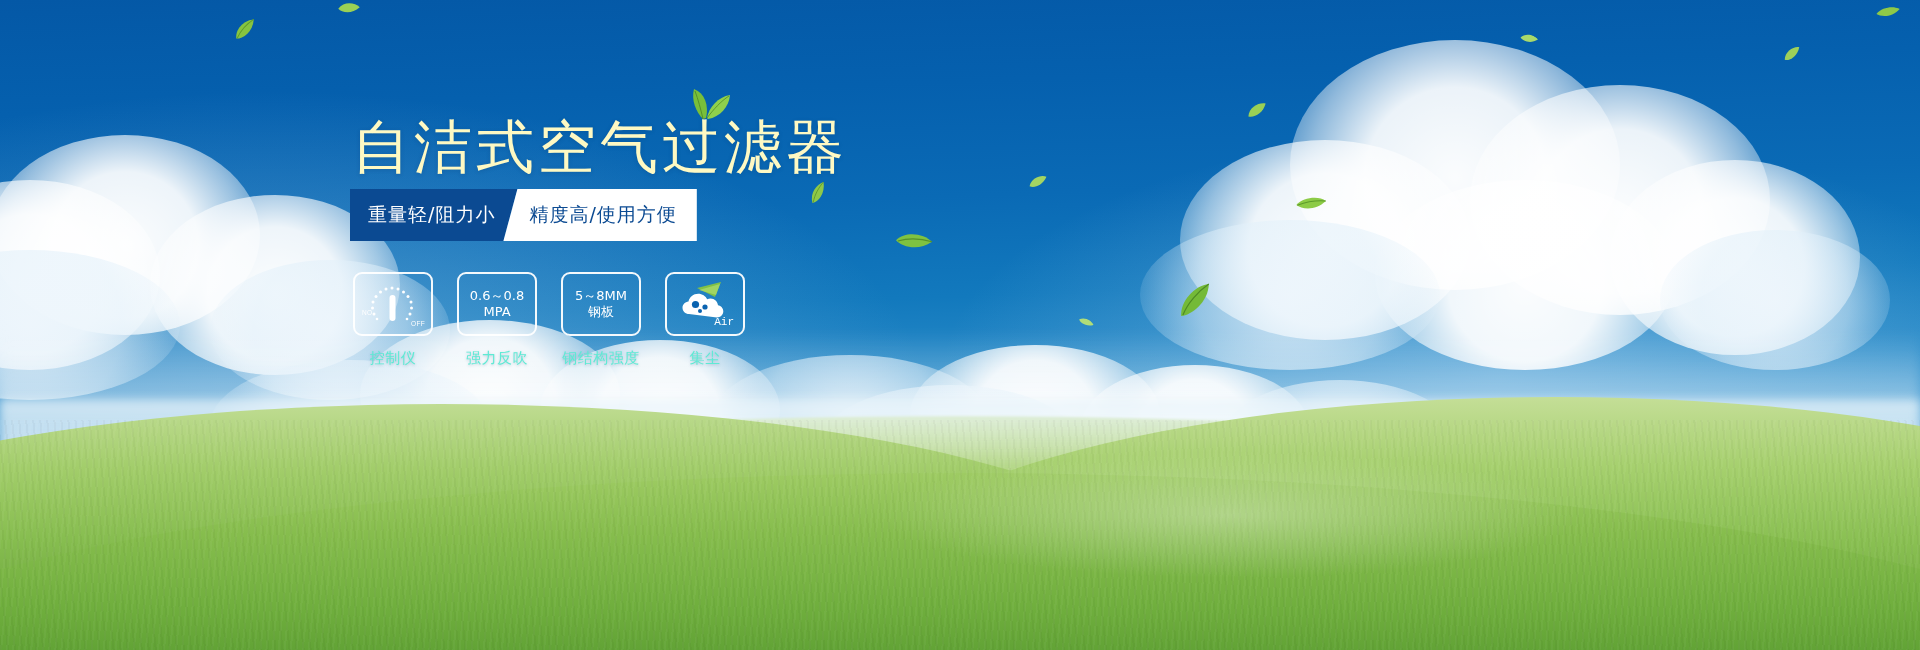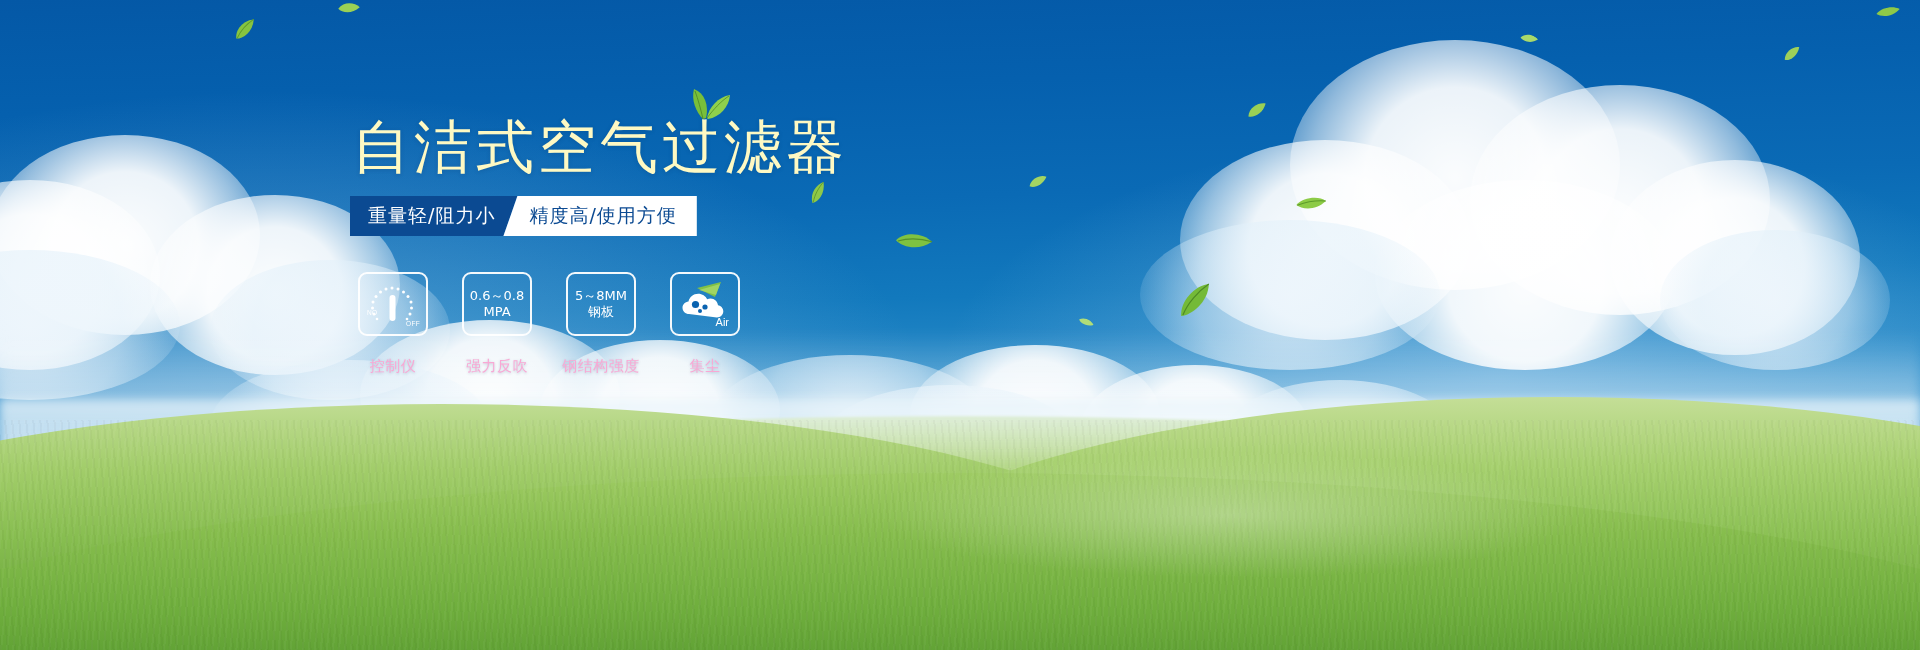--- a/index.html
+++ b/index.html
@@ -91,21 +91,21 @@
     position:absolute; left:352px; top:118px;
     font-size:58px; line-height:1; letter-spacing:4px;
     color:#fef9c3; font-weight:400; white-space:nowrap;
     font-family:"DejaVu Sans","Liberation Sans",sans-serif;
     text-shadow:0 1px 4px rgba(0,40,90,.18);
   }
 
   .title-leaves{ position:absolute; left:676px; top:86px; }
 
   
-  .tagline{ position:absolute; left:350px; top:196px; height:40px; display:flex; }
+  .tagline{ position:absolute; left:350px; top:189px; height:52px; display:flex; }
   .tag-a{
     background:#0b4a92; color:#ffffff;
     display:flex; align-items:center; justify-content:center;
     padding:0 22px 0 18px; font-size:19px; letter-spacing:1px;
     font-family:"DejaVu Sans","Liberation Sans",sans-serif;
     clip-path:polygon(0 0, 100% 0, calc(100% - 14px) 100%, 0 100%);
     min-width:152px;
   }
   .tag-b{
     background:#ffffff; color:#0b4a92;
@@ -114,39 +114,39 @@
     font-family:"DejaVu Sans","Liberation Sans",sans-serif;
     margin-left:-14px;
     clip-path:polygon(14px 0, 100% 0, 100% 100%, 0 100%);
     min-width:166px;
   }
 
   
   .features{ position:absolute; left:358px; top:272px; display:flex; gap:34px; }
   .feature{ width:70px; display:flex; flex-direction:column; align-items:center; }
   .fbox{
-    width:70px; height:64px; border:2px solid rgba(255,255,255,.95);
+    width:80px; height:64px; border:2px solid rgba(255,255,255,.95);
     border-radius:9px; display:flex; align-items:center; justify-content:center;
     position:relative; overflow:hidden;
   }
   .fbox .txt{
     color:#fff; font-size:13px; line-height:1.22; text-align:center;
     font-family:"DejaVu Sans","Liberation Sans",sans-serif; letter-spacing:0;
     white-space:pre-line;
   }
   .flabel{
-    margin-top:21px; color:#f9a8d4; font-size:15px; letter-spacing:.5px;
+    margin-top:13px; color:#5eead4; font-size:15px; letter-spacing:.5px;
     white-space:nowrap; font-family:"DejaVu Sans","Liberation Sans",sans-serif;
     text-shadow:0 1px 3px rgba(0,50,100,.25);
   }
   .fbox svg{ display:block; }
   .gauge-lbl{ position:absolute; color:#fff; font-size:6.5px; font-family:"Liberation Sans",sans-serif; letter-spacing:.3px; }
   .gauge-no{ left:7px; bottom:18px; }
   .gauge-off{ right:6px; bottom:7px; }
-  .air-lbl{ position:absolute; right:9px; bottom:6px; color:#fff; font-size:11px; font-family:Liberation Sans, sans-serif; }
+  .air-lbl{ position:absolute; right:9px; bottom:6px; color:#fff; font-size:11px; font-family:Liberation Mono, monospace; }
 </style>
 </head>
 <body>
 
 <div class="banner">
 
   <div class="sky"></div>
 
   <div class="cloudgrp" id="cloud-right">
     <div class="cl-soft" style="left:150px; top:10px;  width:330px; height:250px;"></div>

